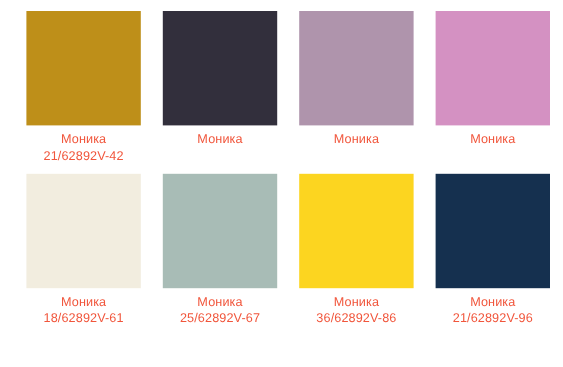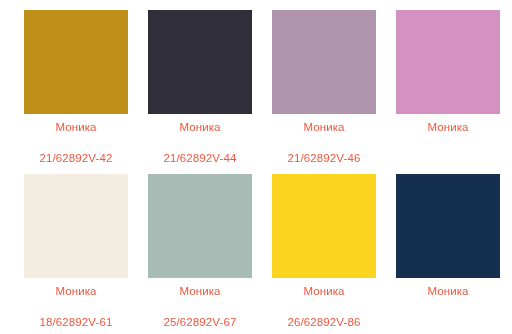--- a/index.html
+++ b/index.html
@@ -43,49 +43,46 @@
     font-size: 11.5px;
     line-height: 15px;
     letter-spacing: 0.1px;
     white-space: nowrap;
   }
   .caption-name {
     display: block;
   }
   .caption-code {
     display: block;
-    margin-top: 16px;
   }
 </style>
 </head>
 <body style="background-color: rgb(255, 255, 255);">
 
 <div id="palette-grid">
 
   <div class="swatch-cell">
     <span class="swatch-chip" style="background-color:#be8f19;"></span>
     <div class="swatch-caption" style="color: rgb(241, 86, 60);">
       <span class="caption-name">Моника</span>
       <span class="caption-code">21/62892V-42</span>
     </div>
   </div>
 
   <div class="swatch-cell">
     <span class="swatch-chip" style="background-color:#322f3c;"></span>
     <div class="swatch-caption" style="color: rgb(241, 86, 60);">
       <span class="caption-name">Моника</span>
-      <span class="caption-code">21/62892V-44</span>
     </div>
   </div>
 
   <div class="swatch-cell">
     <span class="swatch-chip" style="background-color:#af94ac;"></span>
     <div class="swatch-caption" style="color: rgb(241, 86, 60);">
       <span class="caption-name">Моника</span>
-      <span class="caption-code">21/62892V-46</span>
     </div>
   </div>
 
   <div class="swatch-cell">
     <span class="swatch-chip" style="background-color:#d491c2;"></span>
     <div class="swatch-caption" style="color: rgb(241, 86, 60);">
       <span class="caption-name">Моника</span>
     </div>
   </div>
 
@@ -102,24 +99,25 @@
     <div class="swatch-caption" style="color: rgb(241, 86, 60);">
       <span class="caption-name">Моника</span>
       <span class="caption-code">25/62892V-67</span>
     </div>
   </div>
 
   <div class="swatch-cell">
     <span class="swatch-chip" style="background-color:#fcd520;"></span>
     <div class="swatch-caption" style="color: rgb(241, 86, 60);">
       <span class="caption-name">Моника</span>
-      <span class="caption-code">26/62892V-86</span>
+      <span class="caption-code">36/62892V-86</span>
     </div>
   </div>
 
   <div class="swatch-cell">
     <span class="swatch-chip" style="background-color:#15304f;"></span>
     <div class="swatch-caption" style="color: rgb(241, 86, 60);">
       <span class="caption-name">Моника</span>
+      <span class="caption-code">21/62892V-96</span>
     </div>
   </div>
 
 </div>
 
 </body></html>

